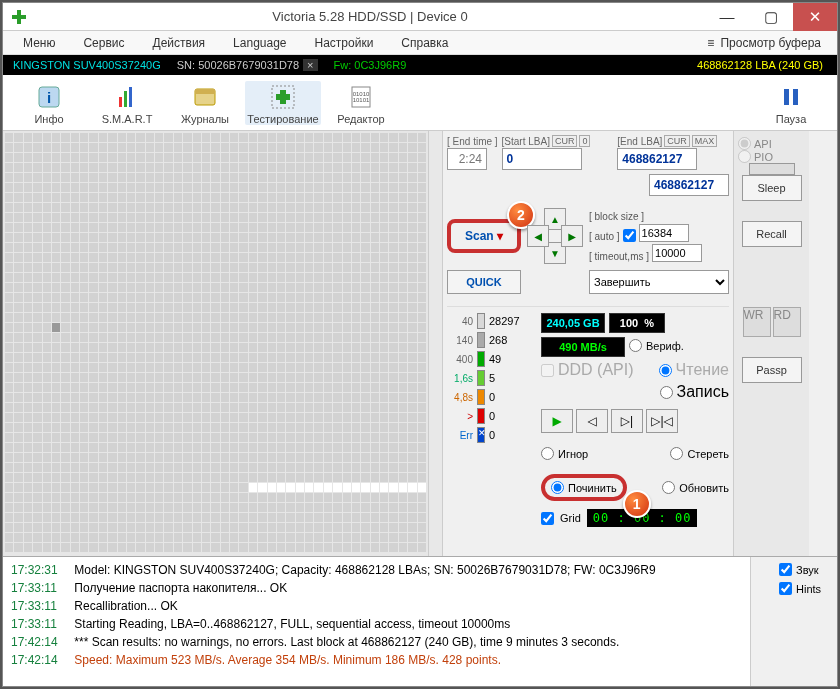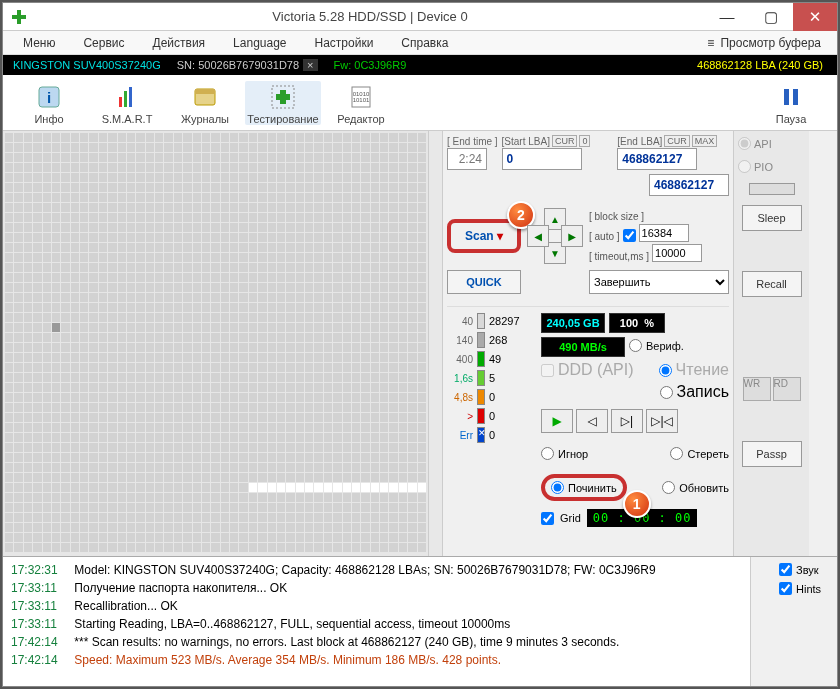--- a/index.html
+++ b/index.html
@@ -72,26 +72,26 @@
 .badge-row { display: flex; gap: 4px; }
 .mode-group { display: flex; flex-direction: column; gap: 2px; font-size: 11px; margin-top: 2px; }
 .mode-row { display: flex; align-items: center; gap: 4px; }
 .play-row { display: flex; gap: 3px; margin-top: 4px; }
 .play-btn { width: 32px; height: 24px; border: 1px solid #999; background: #eee; display: flex; align-items: center; justify-content: center; font-size: 12px; }
 .action-row { display: flex; gap: 8px; font-size: 11px; margin-top: 10px; justify-content: space-between; }
 .action-box { position: relative; }
 .fix-ring { border: 4px solid #c83030; border-radius: 14px; padding: 3px 6px; display: inline-flex; align-items: center; gap: 4px; }
 .grid-row { display: flex; align-items: center; gap: 6px; font-size: 11px; margin-top: 4px; }
 .lcd { background: #000; color: #0f0; font-family: monospace; font-size: 12px; padding: 2px 6px; letter-spacing: 1px; }
-.side-col { width: 76px; background: #e8e8e8; border-left: 1px solid #ccc; display: flex; flex-direction: column; align-items: center; padding: 6px 4px; gap: 10px; font-size: 11px; color: #888; }
+.side-col { width: 76px; background: #e8e8e8; border-left: 1px solid #ccc; display: flex; flex-direction: column; align-items: center; padding: 6px 4px; font-size: 11px; color: #888; }
 .side-radio { display: flex; align-items: center; gap: 3px; width: 100%; }
 .side-prog { width: 46px; height: 12px; border: 1px solid #999; background: #ddd; }
 .side-btn { width: 60px; height: 26px; border: 1px solid #999; background: #f4f4f4; font-size: 11px; color: #333; }
 .side-small { display: flex; gap: 2px; }
-.side-small-btn { width: 28px; height: 24px; border: 1px solid #aaa; background: #ddd; font-size: 10px; color: #888; }
+.side-small-btn { width: 28px; height: 30px; border: 1px solid #aaa; background: #ddd; font-size: 12px; color: #888; }
 .log-area { height: 130px; display: flex; border-top: 1px solid #aaa; }
 .log-text { flex: 1; background: #fff; font-size: 12px; padding: 4px 8px; overflow: hidden; line-height: 1.5; border-right: 1px solid #ccc; }
 .log-line { white-space: nowrap; }
 .log-time { color: #15803d; display: inline-block; width: 60px; }
 .log-blue { color: #c2410c; }
 .log-side { width: 86px; background: #f0f0f0; padding: 6px; font-size: 11px; display: flex; flex-direction: column; gap: 6px; }
 .cb { display: flex; align-items: center; gap: 4px; padding-left: 22px; }
 input[type=radio], input[type=checkbox] { margin: 0; }
 svg { display: block; }
 </style>

